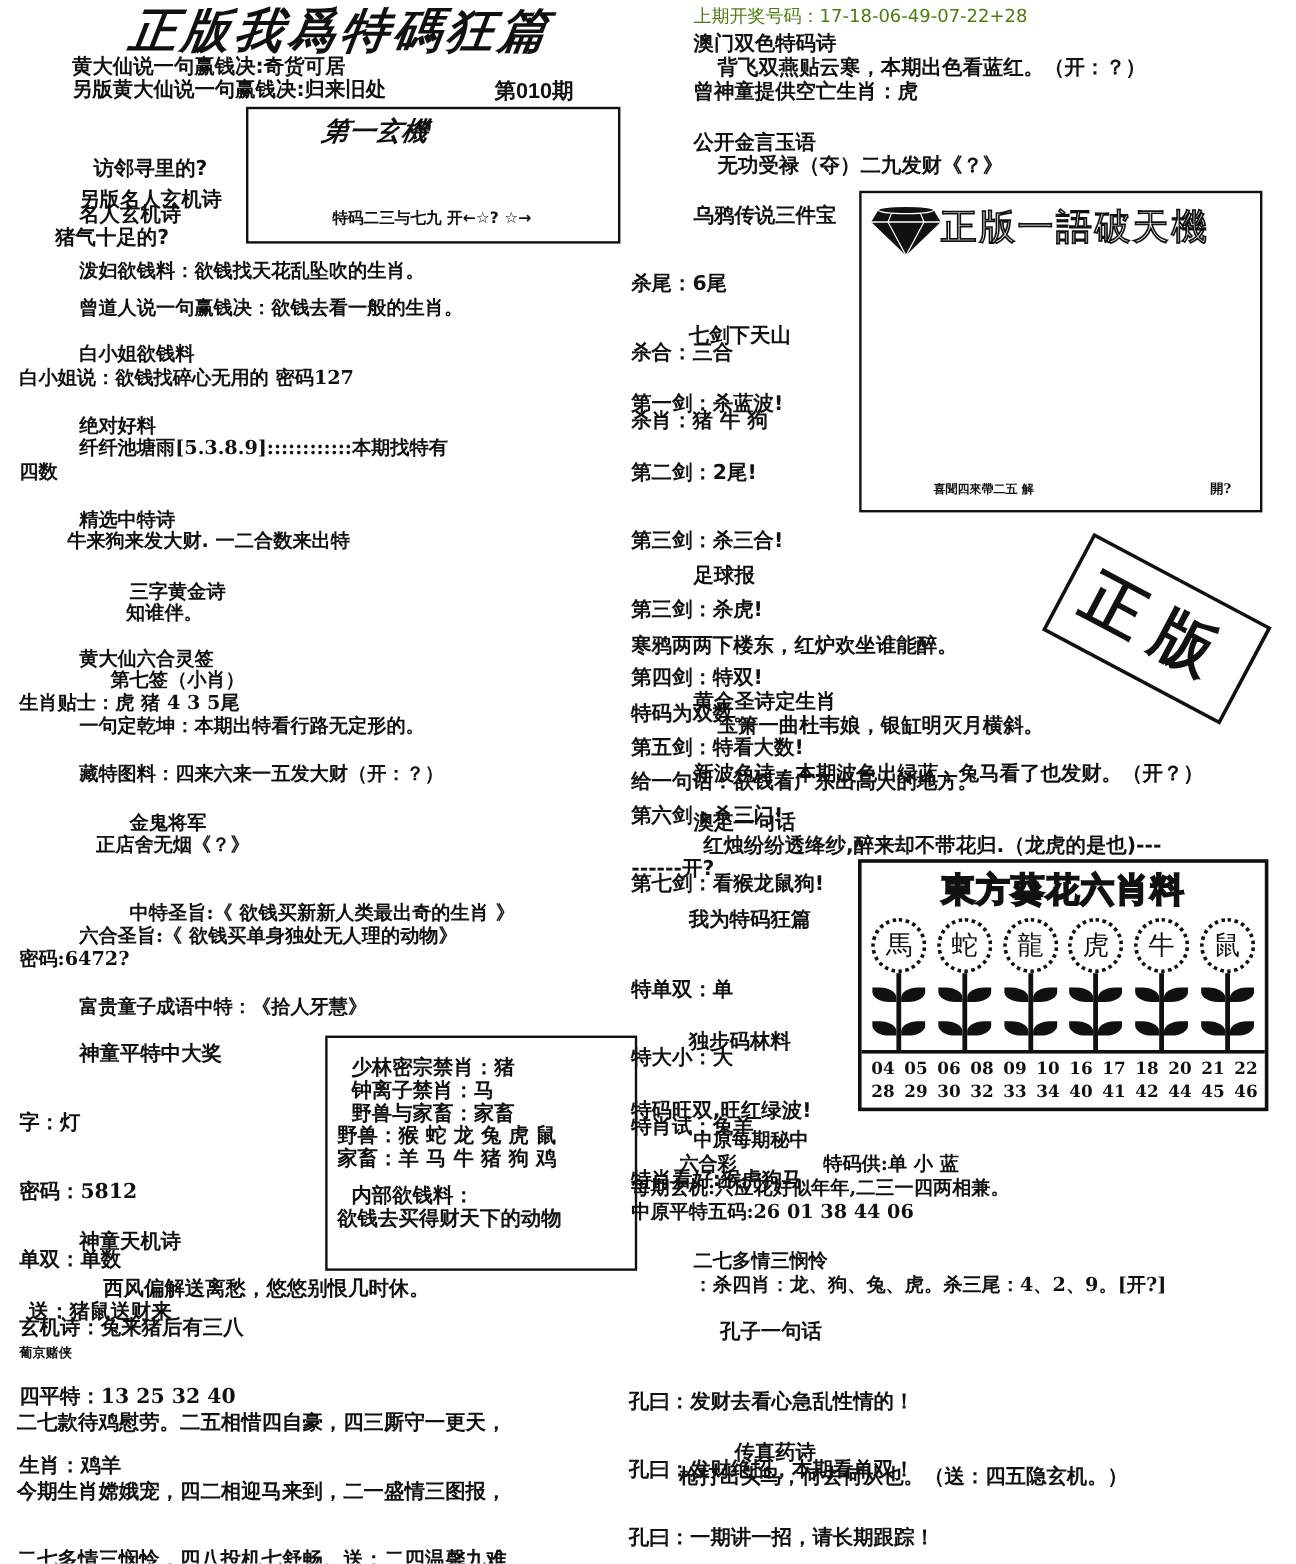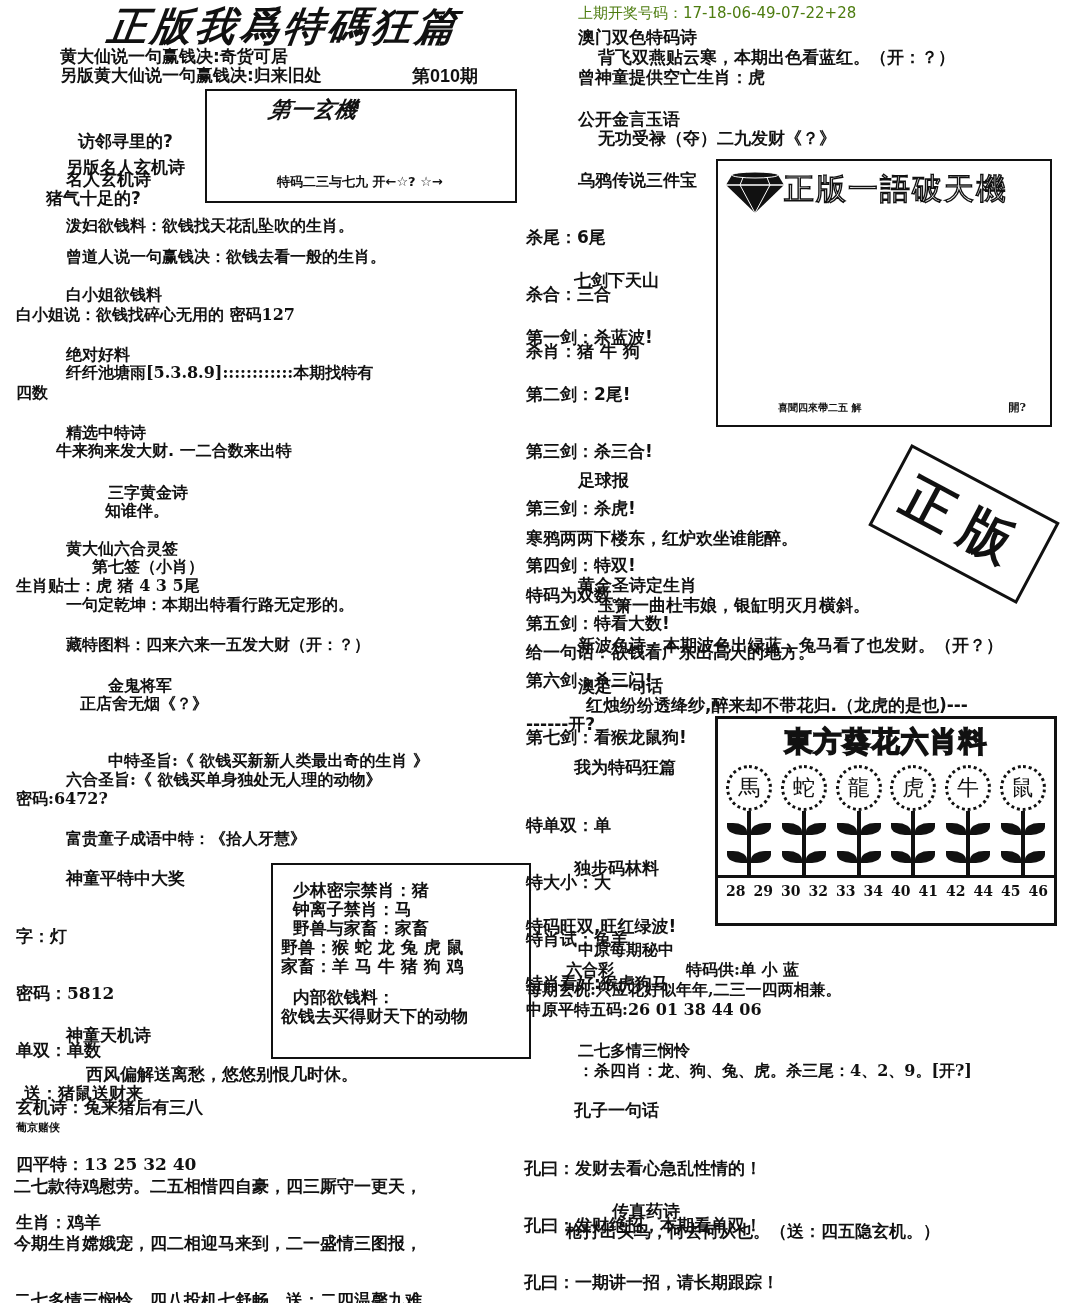--- a/index.html
+++ b/index.html
@@ -251,20 +251,34 @@
     <div class="flower">
         <div class="head">鼠</div>
         <div class="stem"></div>
         <div class="leaf l1"></div>
         <div class="leaf l2"></div>
         <div class="leaf l3"></div>
         <div class="leaf l4"></div>
       </div>
   </div>
   <div class="numgrid">
+    <div class="numrow">
+      <span>04</span>
+      <span>05</span>
+      <span>06</span>
+      <span>08</span>
+      <span>09</span>
+      <span>10</span>
+      <span>16</span>
+      <span>17</span>
+      <span>18</span>
+      <span>20</span>
+      <span>21</span>
+      <span>22</span>
+    </div>
     <div class="numrow">
       <span>28</span>
       <span>29</span>
       <span>30</span>
       <span>32</span>
       <span>33</span>
       <span>34</span>
       <span>40</span>
       <span>41</span>
       <span>42</span>
@@ -277,21 +291,21 @@
 
 <div class="abs f16 serif" style="left:578px; top:941px;">中原每期秘中</div>
 <div class="abs f16 serif" style="left:566px; top:961px;">六合彩</div>
 <div class="abs f16 serif" style="left:686px; top:961px;">特码供:单 小 蓝</div>
 <div class="abs f16 serif" style="left:526px; top:981px;">每期玄机:只应花好似年年,二三一四两相兼。</div>
 <div class="abs f16 serif" style="left:526px; top:1001px;">中原平特五码:26 01 38 44 06</div>
 
 <div class="abs f16 serif" style="left:578px; top:1042px;">二七多情三悯怜</div>
 <div class="abs f16 serif" style="left:578px; top:1062px;">：杀四肖：龙、狗、兔、虎。杀三尾：4、2、9。[开?]</div>
 
-<div class="abs f17" style="left:574px; top:1101px;">孔子一句话</div>
+<div class="abs f17" style="left:600px; top:1101px;">孔子一句话</div>
 <div class="abs f17 lines" style="left:524px; top:1121px; line-height:1.12;">
   <div>孔曰：发财去看心急乱性情的！</div>
   <div>孔曰：发财绝招，本期看单双！</div>
   <div>孔曰：一期讲一招，请长期跟踪！</div>
 </div>
 
 <div class="abs f17" style="left:612px; top:1202px;">传真药诗</div>
 <div class="abs f17" style="left:566px; top:1222px;">枪打出头鸟，何去何从也。（送：四五隐玄机。）</div>
 
 </body></html>

